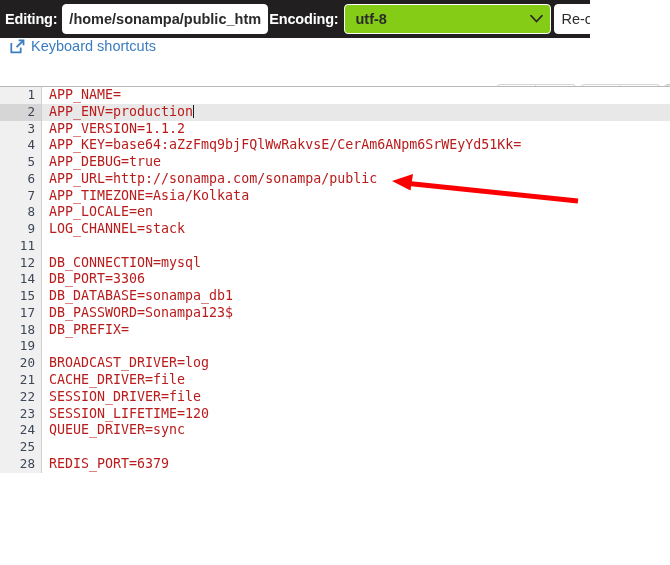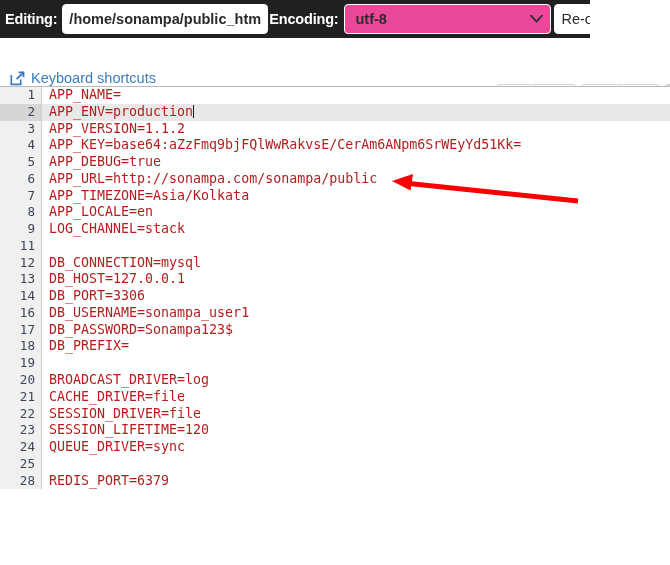--- a/index.html
+++ b/index.html
@@ -47,21 +47,21 @@
   }
   #encoding-wrap {
     position: relative;
     flex: 0 0 auto;
     width: 207px; height: 30px;
     margin-left: 1px;
   }
   #encoding-select {
     width: 100%; height: 100%;
     -webkit-appearance: none; appearance: none;
-    background: #ec4899;
+    background: #84cc16;
     border: 1px solid #fff;
     border-radius: 4px;
     font-family: "Liberation Sans", sans-serif;
     font-size: 14.5px;
     font-weight: bold;
     color: #2b2b2b;
     padding: 0 24px 0 10px;
     outline: none;
   }
   #encoding-chevron {
@@ -83,21 +83,21 @@
     padding: 0 6px;
     cursor: pointer;
     line-height: 28px;
   }
 
   
   #toolbar {
     position: absolute; left: 0; top: 38px;
     width: 670px; height: 48px;
     background: #ffffff;
-    display: flex; align-items: flex-end;
+    display: flex; align-items: flex-start;
   }
   #kbd-link {
     display: flex; align-items: center; gap: 6px;
     margin-left: 10px;
     color: #3a7cbe;
     font-size: 14.5px;
     text-decoration: none;
     cursor: pointer;
   }
   #kbd-link .lbl { color: #3a7cbe; }
@@ -254,23 +254,22 @@
       <div class="code-line active"><div class="gutter">2</div><div class="code-text">APP_ENV=production<span class="caret"></span></div></div>
       <div class="code-line"><div class="gutter">3</div><div class="code-text">APP_VERSION=1.1.2</div></div>
       <div class="code-line"><div class="gutter">4</div><div class="code-text">APP_KEY=base64:aZzFmq9bjFQlWwRakvsE/CerAm6ANpm6SrWEyYd51Kk=</div></div>
       <div class="code-line"><div class="gutter">5</div><div class="code-text">APP_DEBUG=true</div></div>
       <div class="code-line"><div class="gutter">6</div><div class="code-text">APP_URL=http://sonampa.com/sonampa/public</div></div>
       <div class="code-line"><div class="gutter">7</div><div class="code-text">APP_TIMEZONE=Asia/Kolkata</div></div>
       <div class="code-line"><div class="gutter">8</div><div class="code-text">APP_LOCALE=en</div></div>
       <div class="code-line"><div class="gutter">9</div><div class="code-text">LOG_CHANNEL=stack</div></div>
       <div class="code-line"><div class="gutter">11</div><div class="code-text"></div></div>
       <div class="code-line"><div class="gutter">12</div><div class="code-text">DB_CONNECTION=mysql</div></div>
-      <div class="code-line"><div class="gutter">13</div><div class="code-text">DB_HOST=127.0.0.1</div></div>
       <div class="code-line"><div class="gutter">14</div><div class="code-text">DB_PORT=3306</div></div>
-      <div class="code-line"><div class="gutter">16</div><div class="code-text">DB_USERNAME=sonampa_user1</div></div>
+      <div class="code-line"><div class="gutter">15</div><div class="code-text">DB_DATABASE=sonampa_db1</div></div>
       <div class="code-line"><div class="gutter">17</div><div class="code-text">DB_PASSWORD=Sonampa123$</div></div>
       <div class="code-line"><div class="gutter">18</div><div class="code-text">DB_PREFIX=</div></div>
       <div class="code-line"><div class="gutter">19</div><div class="code-text"></div></div>
       <div class="code-line"><div class="gutter">20</div><div class="code-text">BROADCAST_DRIVER=log</div></div>
       <div class="code-line"><div class="gutter">21</div><div class="code-text">CACHE_DRIVER=file</div></div>
       <div class="code-line"><div class="gutter">22</div><div class="code-text">SESSION_DRIVER=file</div></div>
       <div class="code-line"><div class="gutter">23</div><div class="code-text">SESSION_LIFETIME=120</div></div>
       <div class="code-line"><div class="gutter">24</div><div class="code-text">QUEUE_DRIVER=sync</div></div>
       <div class="code-line"><div class="gutter">25</div><div class="code-text"></div></div>
       <div class="code-line"><div class="gutter">28</div><div class="code-text">REDIS_PORT=6379</div></div>

